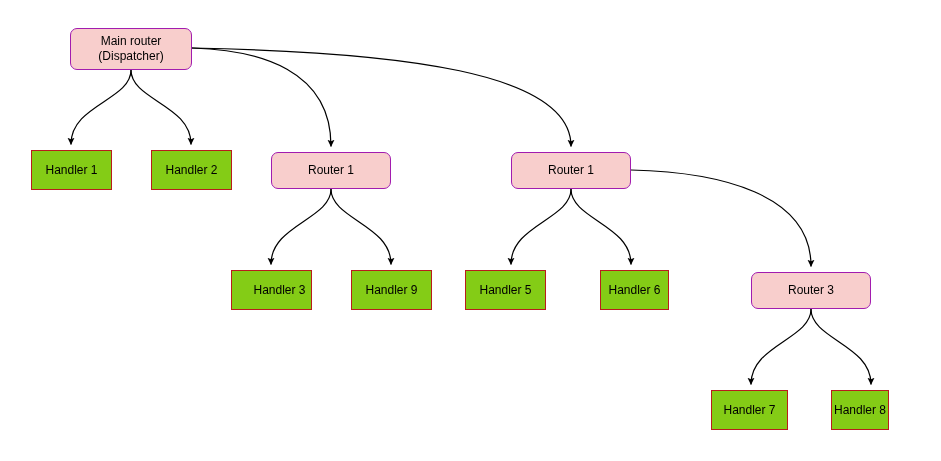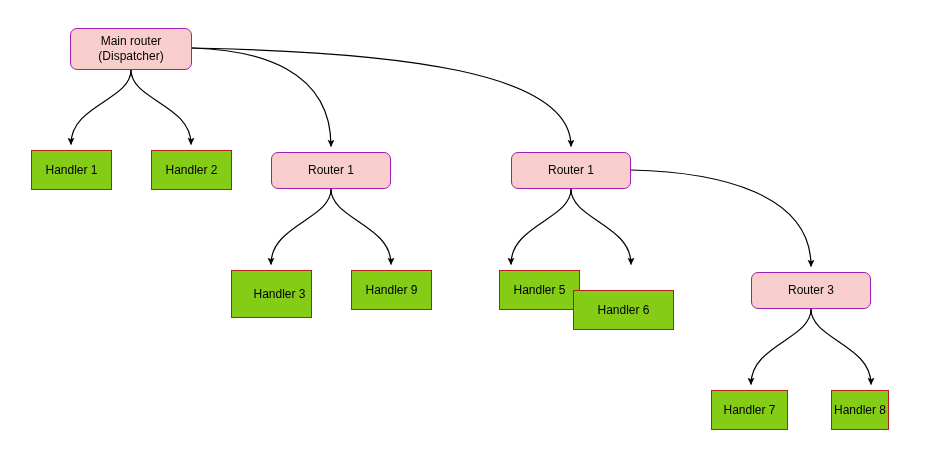--- a/index.html
+++ b/index.html
@@ -74,22 +74,22 @@
       </g>
   </svg>
 
   <div id="nodes">
       <div class="node router" style="left: 70px; top: 28px; width: 122px; height: 42px;"><span>Main router
 (Dispatcher)</span></div>
       <div class="node handler" style="left: 31px; top: 150px; width: 81px; height: 40px;"><span>Handler 1</span></div>
       <div class="node handler" style="left: 151px; top: 150px; width: 81px; height: 40px;"><span>Handler 2</span></div>
       <div class="node router" style="left: 271px; top: 152px; width: 120px; height: 37px;"><span>Router 1</span></div>
       <div class="node router" style="left: 511px; top: 152px; width: 120px; height: 37px;"><span>Router 1</span></div>
-      <div class="node handler" style="left: 231px; top: 270px; width: 81px; height: 48px; padding-left: 16px;"><span>Handler 3</span></div>
+      <div class="node handler" style="left: 231px; top: 270px; width: 81px; height: 40px; padding-left: 16px;"><span>Handler 3</span></div>
       <div class="node handler" style="left: 351px; top: 270px; width: 81px; height: 40px;"><span>Handler 9</span></div>
-      <div class="node handler" style="left: 499px; top: 270px; width: 81px; height: 40px;"><span>Handler 5</span></div>
-      <div class="node handler" style="left: 573px; top: 270px; width: 101px; height: 40px; margin-top: 20px;"><span>Handler 6</span></div>
+      <div class="node handler" style="left: 465px; top: 270px; width: 81px; height: 40px;"><span>Handler 5</span></div>
+      <div class="node handler" style="left: 600px; top: 270px; width: 69px; height: 40px;"><span>Handler 6</span></div>
       <div class="node router" style="left: 751px; top: 272px; width: 120px; height: 37px;"><span>Router 3</span></div>
       <div class="node handler" style="left: 711px; top: 390px; width: 77px; height: 40px;"><span>Handler 7</span></div>
       <div class="node handler" style="left: 831px; top: 390px; width: 58px; height: 40px;"><span>Handler 8</span></div>
     </div>
 
 </div>
 
 </body></html>

